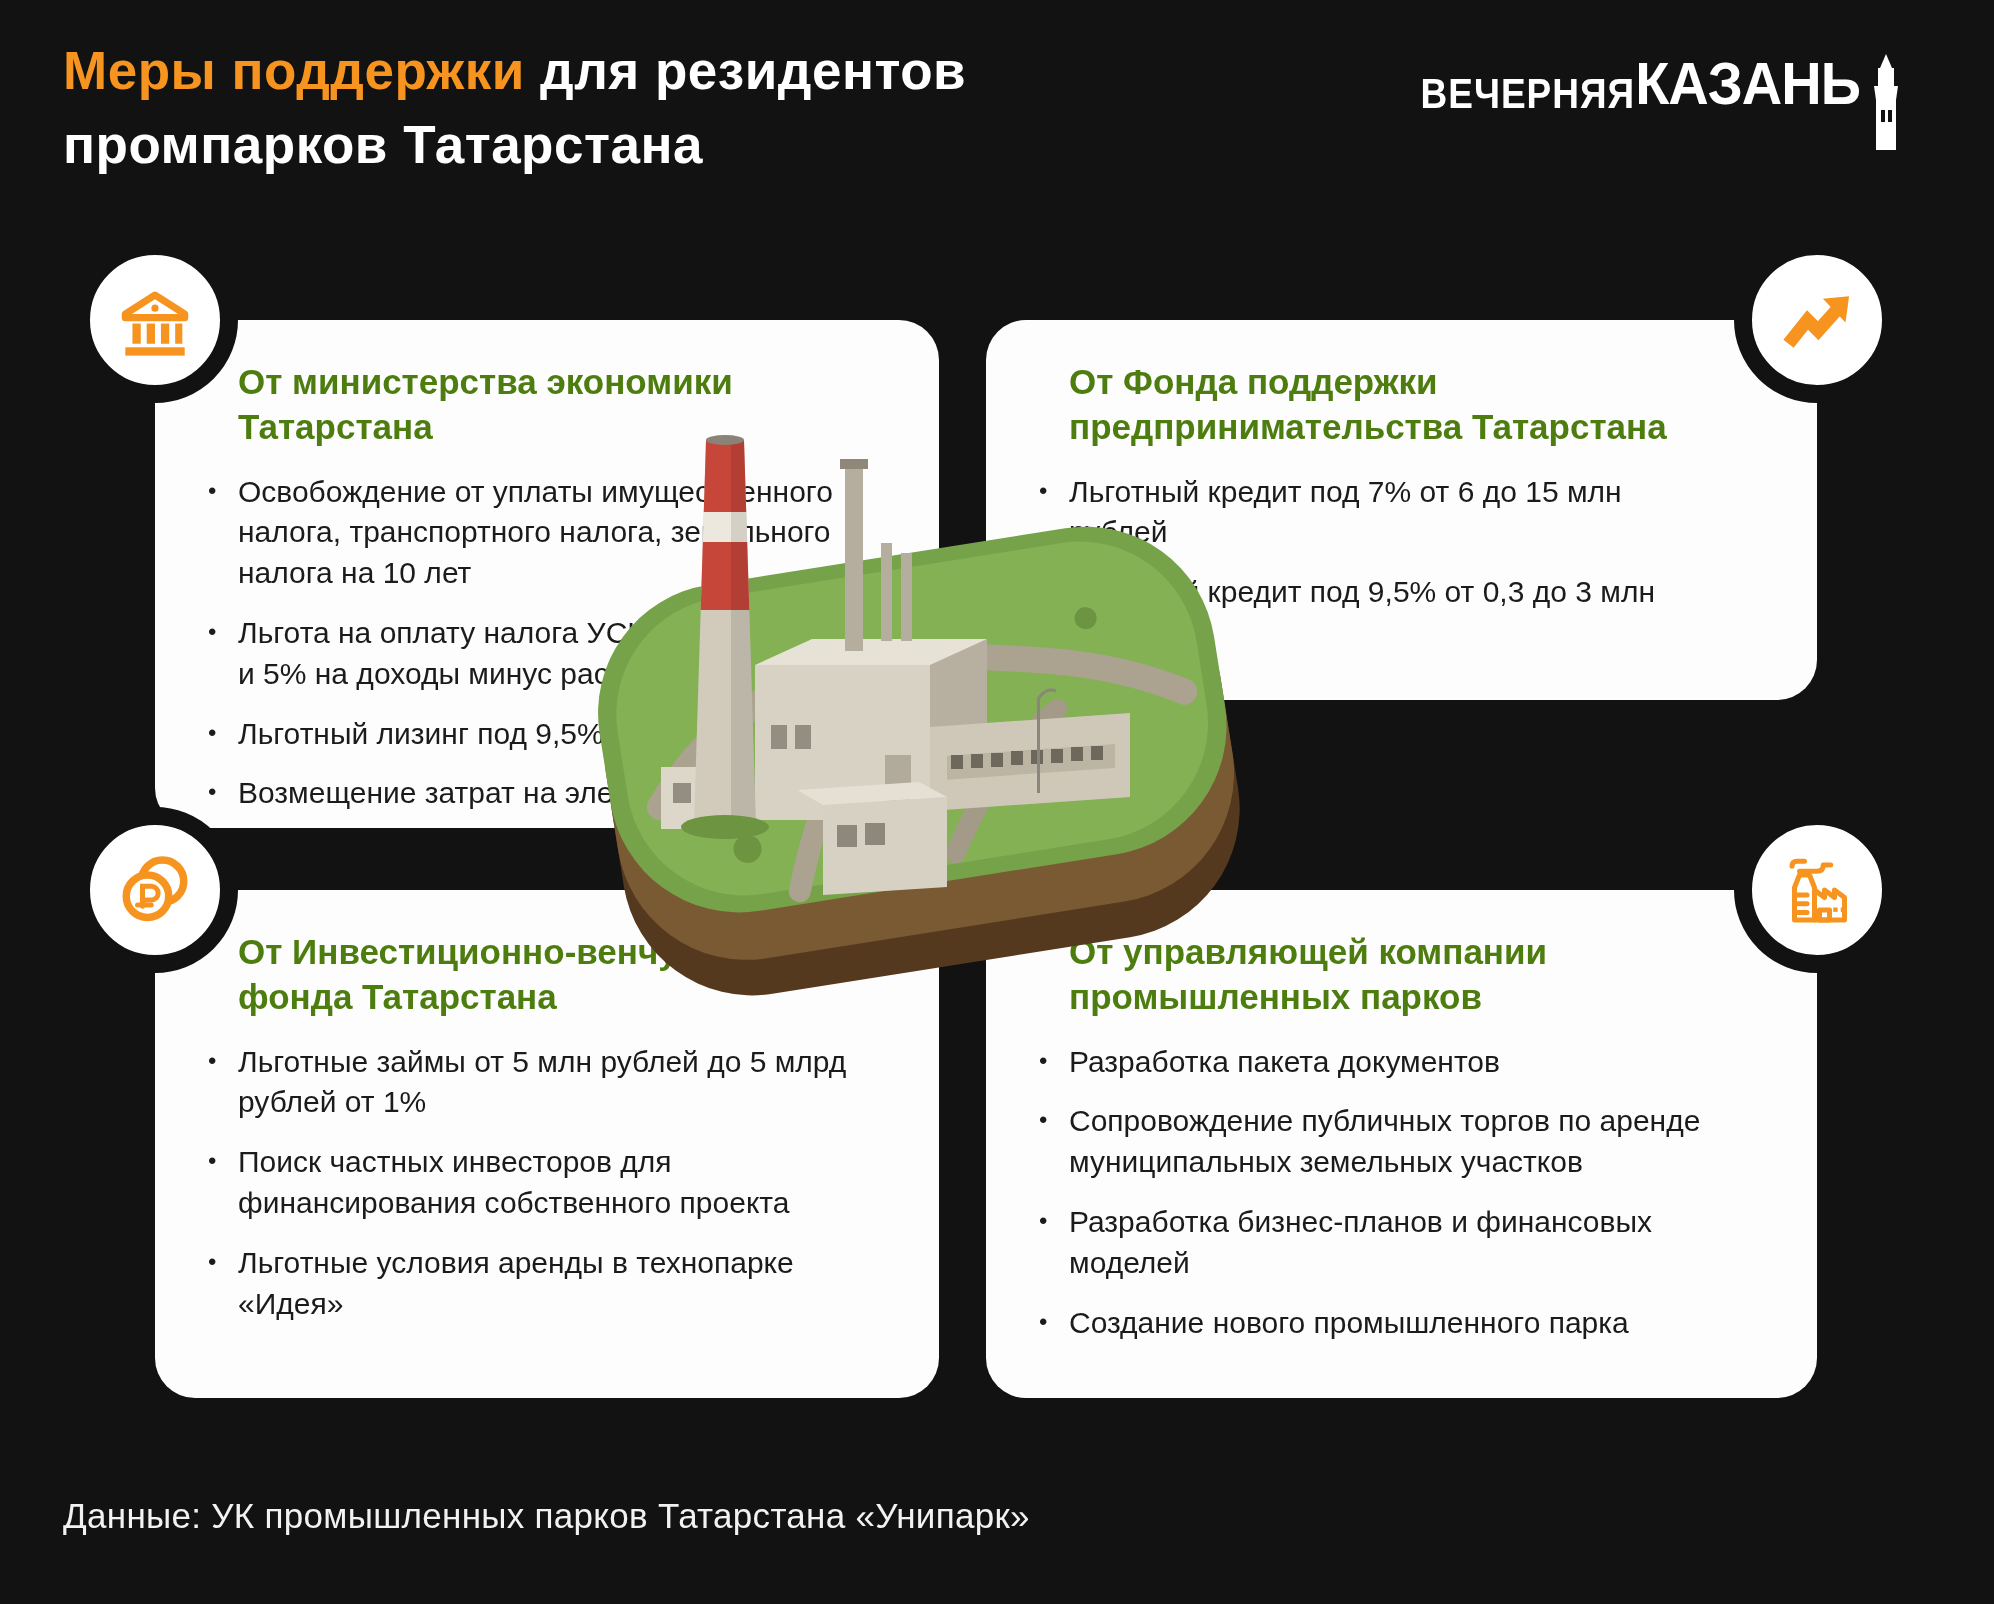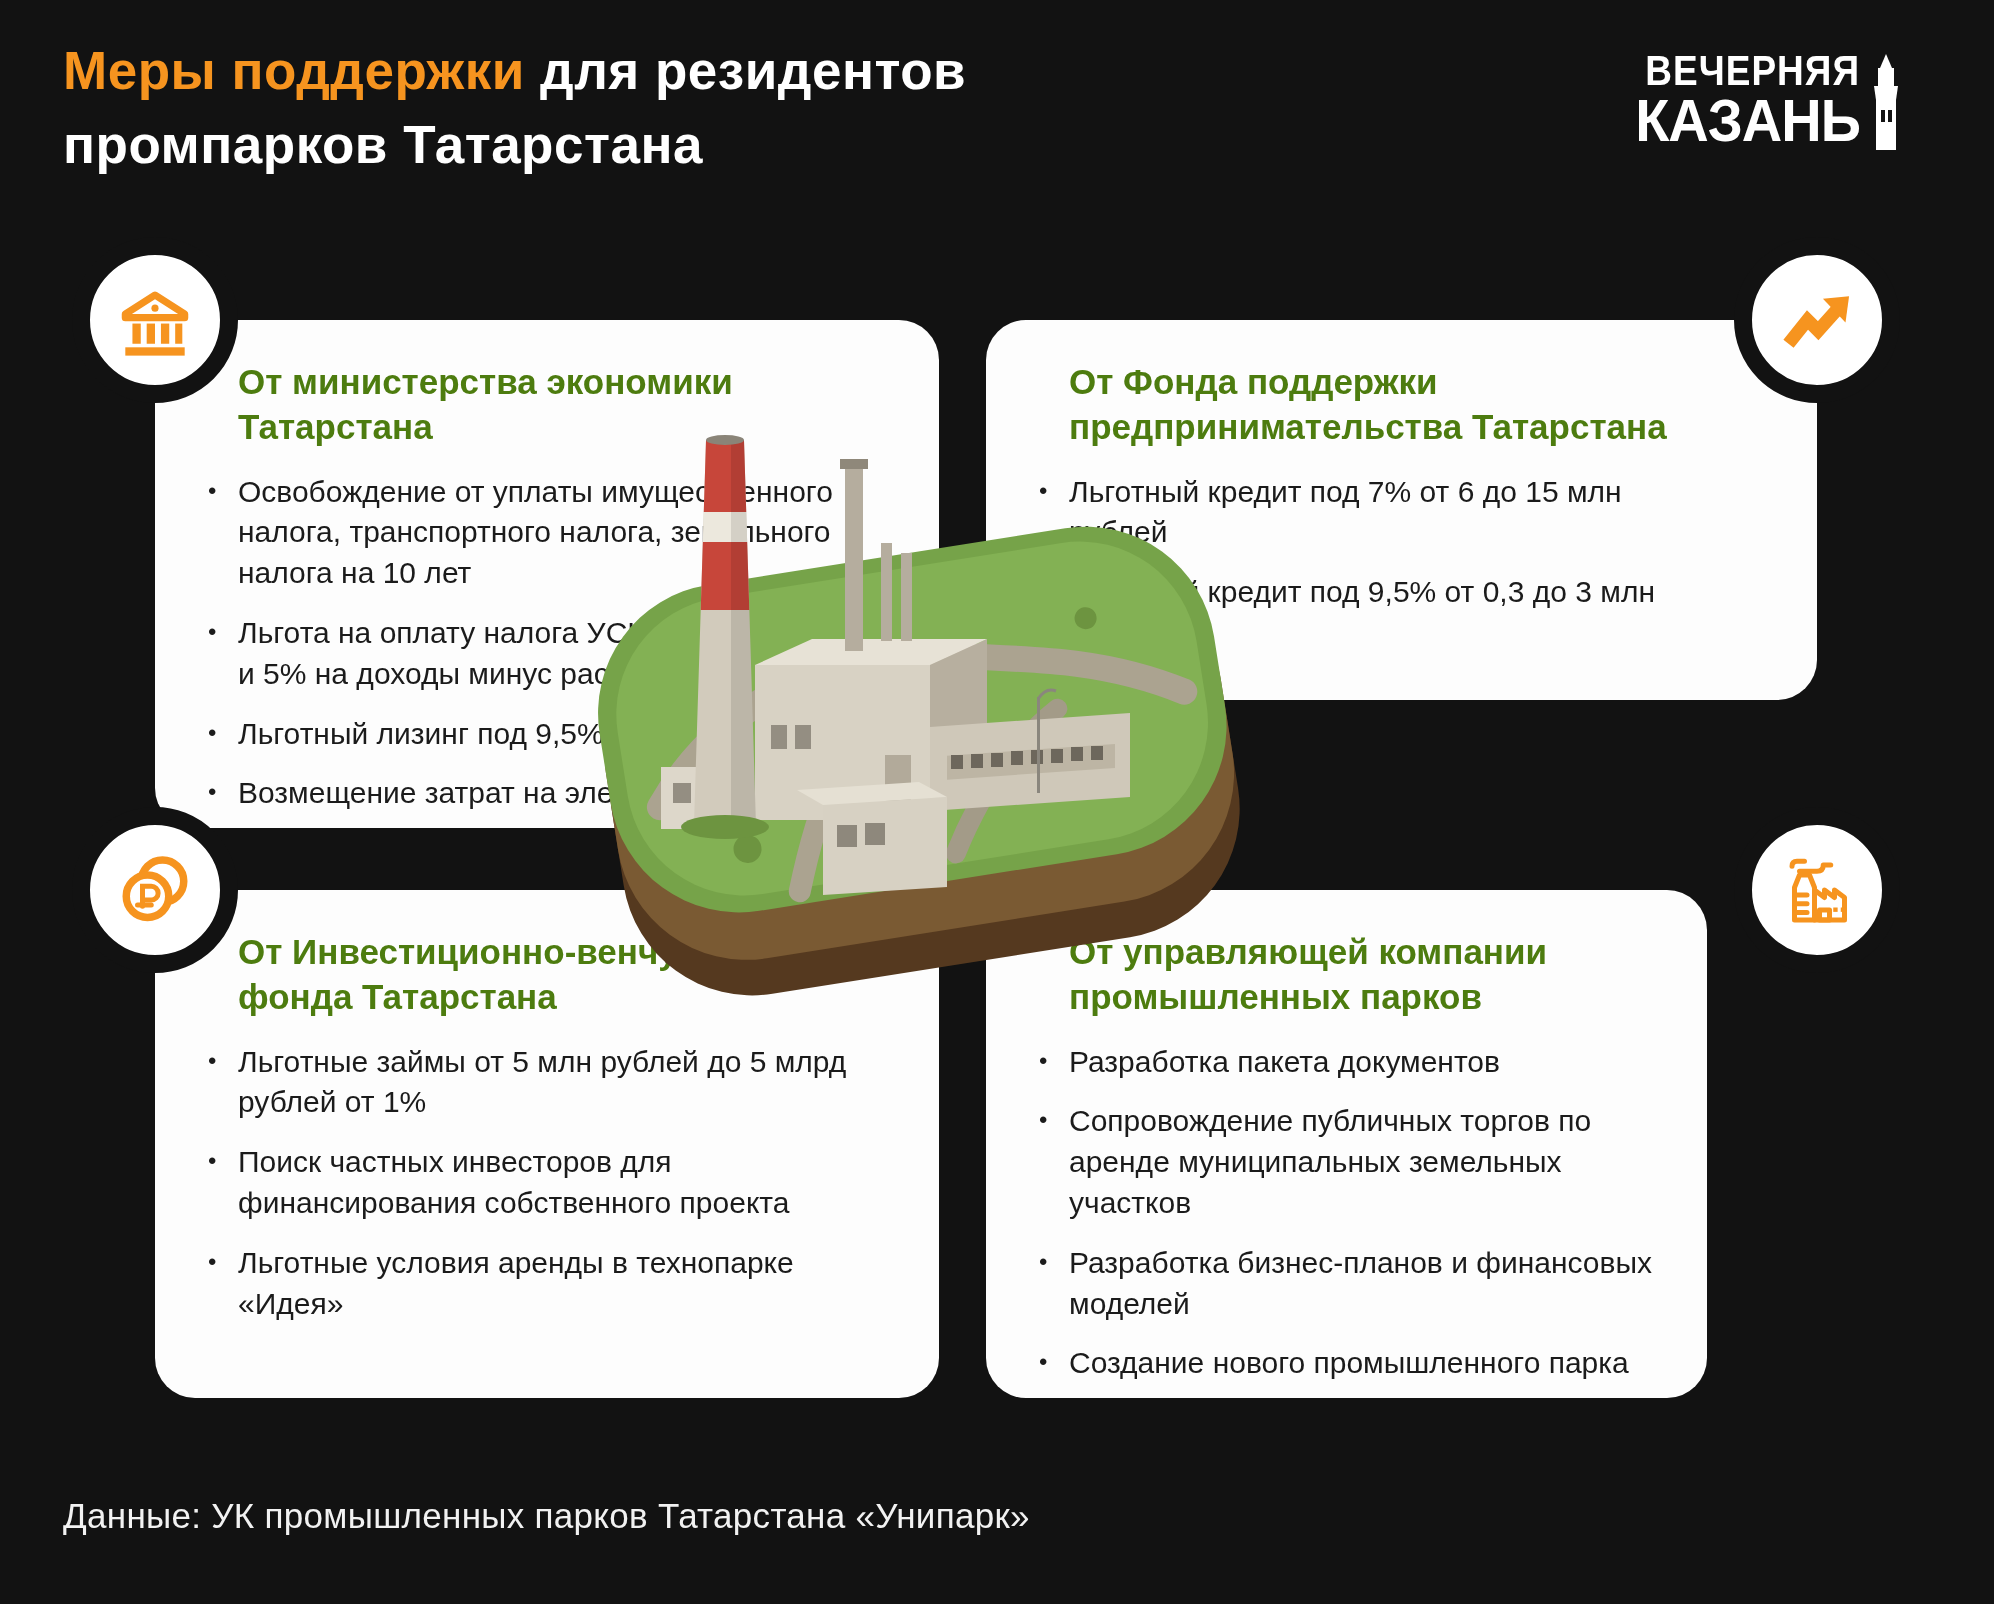--- a/index.html
+++ b/index.html
@@ -16,34 +16,34 @@
     position:absolute;left:63px;top:34px;
     font-size:53px;font-weight:700;line-height:1.40;
     color:#ffffff;letter-spacing:0.5px;
   }
   .title .hl{color:#f6941f;}
   .logo{
     position:absolute;right:88px;top:52px;
     display:flex;align-items:flex-start;
     color:#ffffff;text-align:right;
   }
-  .logo-text{display:flex;flex-direction:column;align-items:flex-end;line-height:1;}
+  .logo-text{display:flex;flex-direction:row;align-items:flex-end;line-height:1;}
   .logo-line1{font-size:37px;font-weight:700;letter-spacing:1px;transform:scaleY(1.15);}
   .logo-line2{font-size:56px;font-weight:700;letter-spacing:-1px;margin-top:4px;transform:scaleY(1.05);}
   .logo-tower{margin-left:6px;margin-top:2px;}
   
   .card{
     position:absolute;background:#fdfdfd;border-radius:40px;
     color:#161616;
     padding:36px 42px 36px 83px;box-sizing:border-box;
   }
   .card-ministry  {left:155px;top:320px;width:784px;height:508px;}
   .card-fund      {left:986px;top:320px;width:831px;height:380px;}
   .card-venture   {left:155px;top:890px;width:784px;height:508px;}
-  .card-management{left:986px;top:890px;width:721px;height:508px;}
+  .card-management{left:986px;top:890px;width:831px;height:508px;}
   .card h2{
     margin:4px 0 22px 0;
     font-size:35px;font-weight:700;line-height:1.28;
     max-width:600px;color:#4d7c0f;
   }
   .card ul{list-style:none;margin:0;padding:0;max-width:640px;}
   .card li{
     position:relative;
     font-size:30px;line-height:1.36;font-weight:400;
     margin:0 0 19px 0;padding-left:0;color:#1b1b1b;

